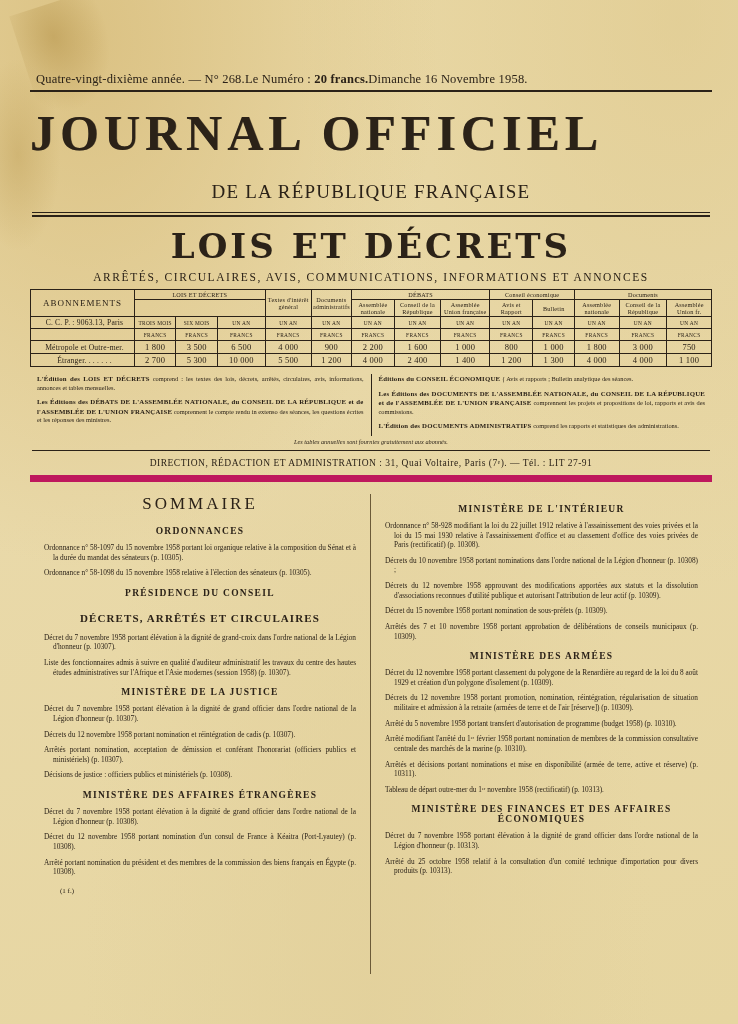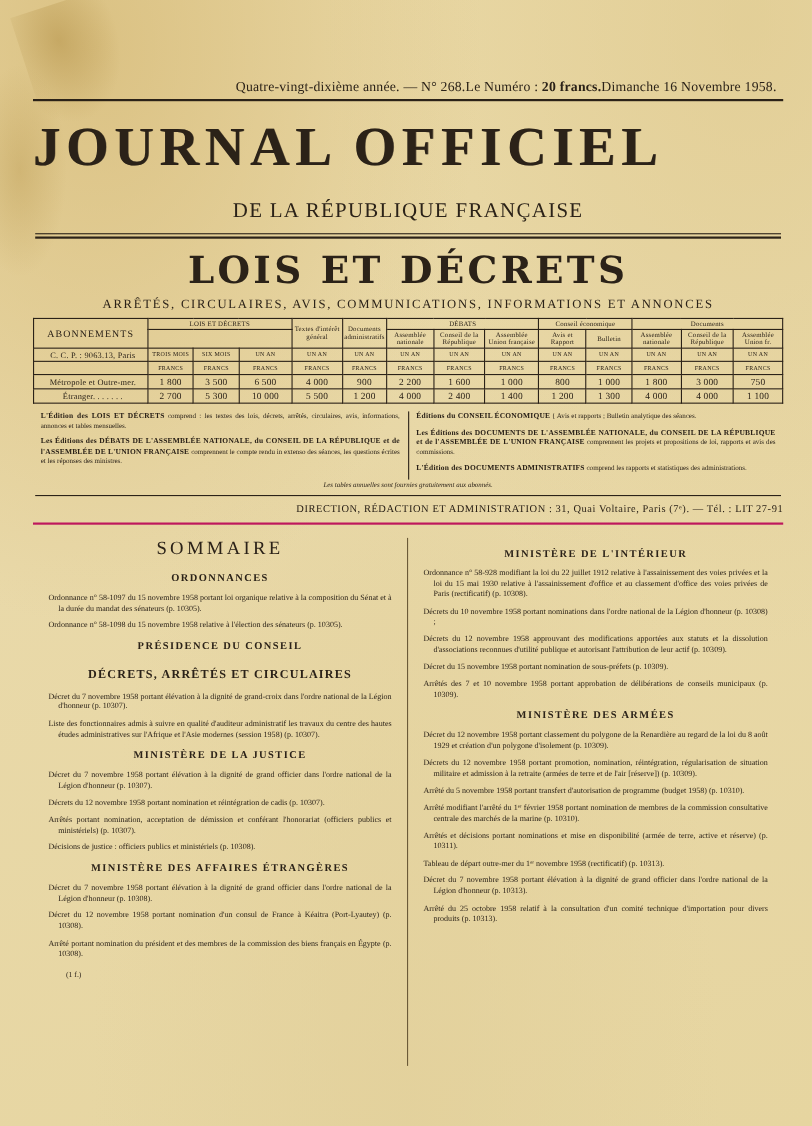--- a/index.html
+++ b/index.html
@@ -47,21 +47,21 @@
     position: absolute;
     left: 30px;
     right: 26px;
     top: 72px;
     bottom: 8px;
   }
 
   
   .topline {
     display: flex;
-    justify-content: flex-end;
+    justify-content: flex-start;
     align-items: baseline;
     font-size: 12.5px;
     letter-spacing: 0.2px;
     padding: 0 6px 3px 6px;
     border-bottom: 2px solid #2b2218;
   }
   .topline .l { white-space: nowrap; }
   .topline .c { white-space: nowrap; }
   .topline .r { white-space: nowrap; }
   .b { font-weight: bold; }
@@ -168,25 +168,25 @@
   .notes p { margin: 0 0 5px 0; text-align: justify; }
   .notes .ttl { font-weight: bold; font-size: 6.8px; letter-spacing: 0.2px; }
   .tables-line {
     text-align: center;
     font-size: 6.3px;
     font-style: italic;
     margin-top: 2px;
   }
   .rule-thin { border-top: 1px solid #2b2218; margin: 5px 2px 0 2px; }
   .addr {
-    text-align: right;
+    text-align: center;
     font-size: 9.5px;
     letter-spacing: 0.5px;
     padding: 7px 0 7px 0;
-    border-bottom: 2px solid #be185d;
+    border-bottom: 7px solid #be185d;
   }
 
   
   .cols {
     display: flex;
     margin-top: 12px;
     height: 480px;
   }
   .col-l, .col-r {
     width: 50%;
@@ -421,19 +421,20 @@
       <div class="entry">Arrêtés des 7 et 10 novembre 1958 portant approbation de délibérations de conseils municipaux (p. 10309).</div>
 
       <div class="sec-head">MINISTÈRE DES ARMÉES</div>
       <div class="entry">Décret du 12 novembre 1958 portant classement du polygone de la Renardière au regard de la loi du 8 août 1929 et création d'un polygone d'isolement (p. 10309).</div>
       <div class="entry">Décrets du 12 novembre 1958 portant promotion, nomination, réintégration, régularisation de situation militaire et admission à la retraite (armées de terre et de l'air [réserve]) (p. 10309).</div>
       <div class="entry">Arrêté du 5 novembre 1958 portant transfert d'autorisation de programme (budget 1958) (p. 10310).</div>
       <div class="entry">Arrêté modifiant l'arrêté du 1ᵉʳ février 1958 portant nomination de membres de la commission consultative centrale des marchés de la marine (p. 10310).</div>
       <div class="entry">Arrêtés et décisions portant nominations et mise en disponibilité (armée de terre, active et réserve) (p. 10311).</div>
       <div class="entry">Tableau de départ outre-mer du 1ᵉʳ novembre 1958 (rectificatif) (p. 10313).</div>
 
+      <div class="sec-head">MINISTÈRE DES FINANCES ET DES AFFAIRES ÉCONOMIQUES</div>
       <div class="entry">Décret du 7 novembre 1958 portant élévation à la dignité de grand officier dans l'ordre national de la Légion d'honneur (p. 10313).</div>
       <div class="entry">Arrêté du 25 octobre 1958 relatif à la consultation d'un comité technique d'importation pour divers produits (p. 10313).</div>
     </div>
   </div>
 
 </div>
 </div>
 
 </body></html>

